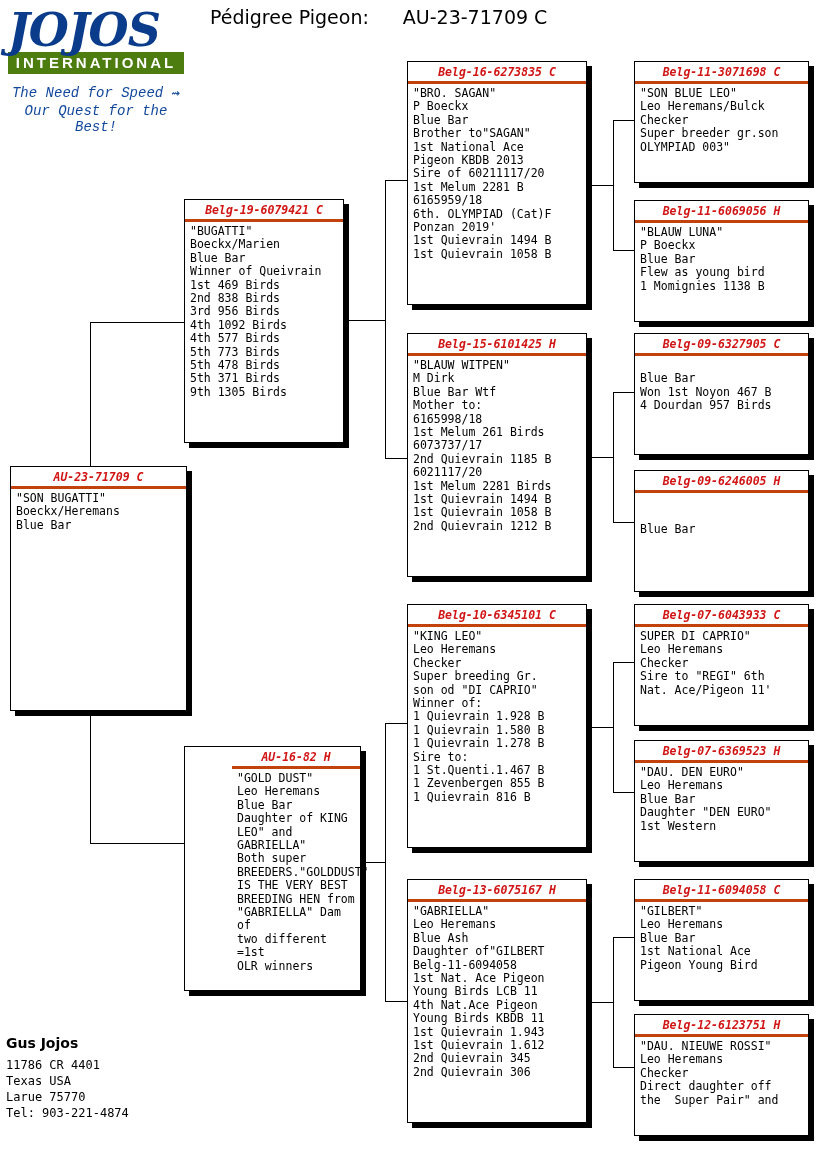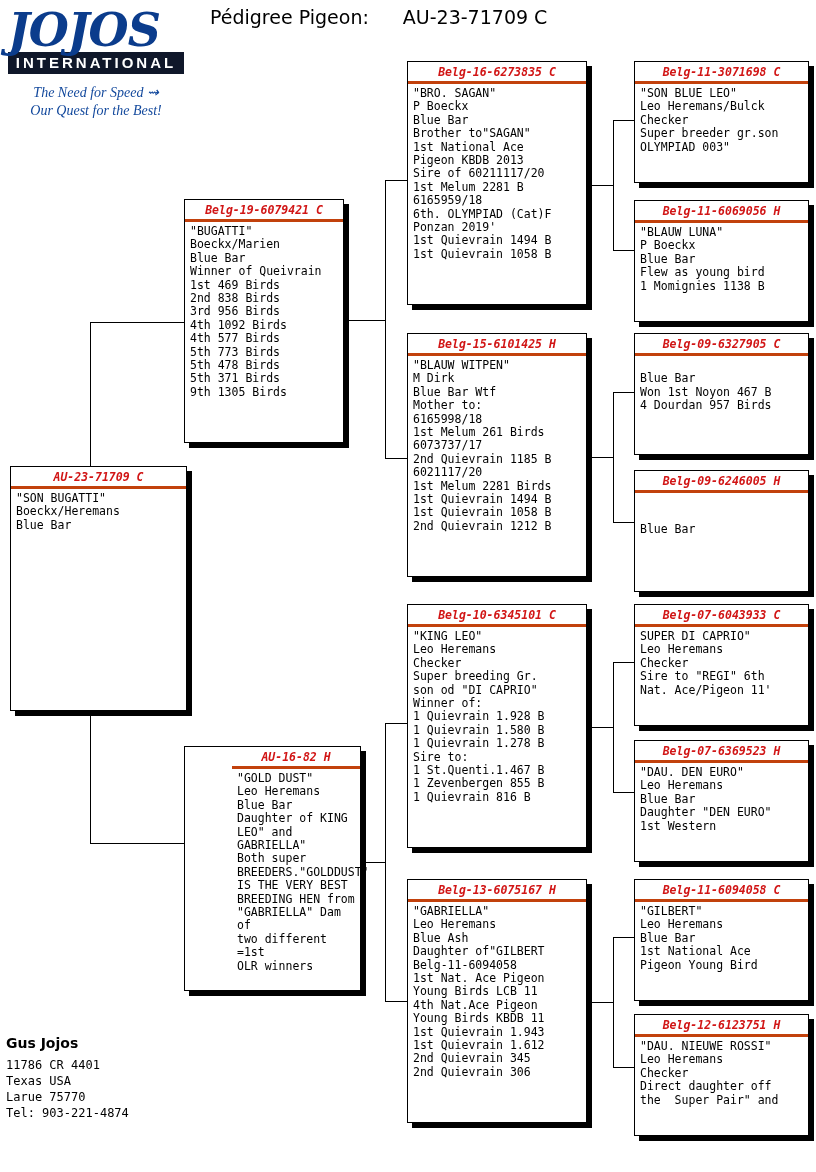--- a/index.html
+++ b/index.html
@@ -14,27 +14,27 @@
 
   
   .logo{position:absolute;left:8px;top:8px;width:180px;height:160px;}
   .logo-jojos{
     font-family:"DejaVu Serif", serif;
     font-weight:bold;font-style:italic;
     font-size:46px;color:#0b3c8c;letter-spacing:-1px;
     line-height:44px;
   }
   .logo-intl{
-    background:#0f172a;color:#ffffff;
+    background:#4d7c0f;color:#ffffff;
     font-family:"Liberation Sans", sans-serif;
     font-weight:bold;font-size:15px;letter-spacing:3px;
     text-align:center;padding:2px 0 3px 0;width:176px;
   }
   .logo-tag1,.logo-tag2{
-    font-family:Liberation Serif, serif;
+    font-family:Liberation Mono, monospace;
     font-style:italic;color:#12489c;font-size:14px;
     text-align:center;width:176px;
   }
   .logo-tag1{margin-top:10px;}
   .logo-tag2{margin-top:2px;}
 
   .title{
     position:absolute;left:210px;top:6px;
     font-family:"DejaVu Sans", sans-serif;
     font-size:19px;color:#000;

